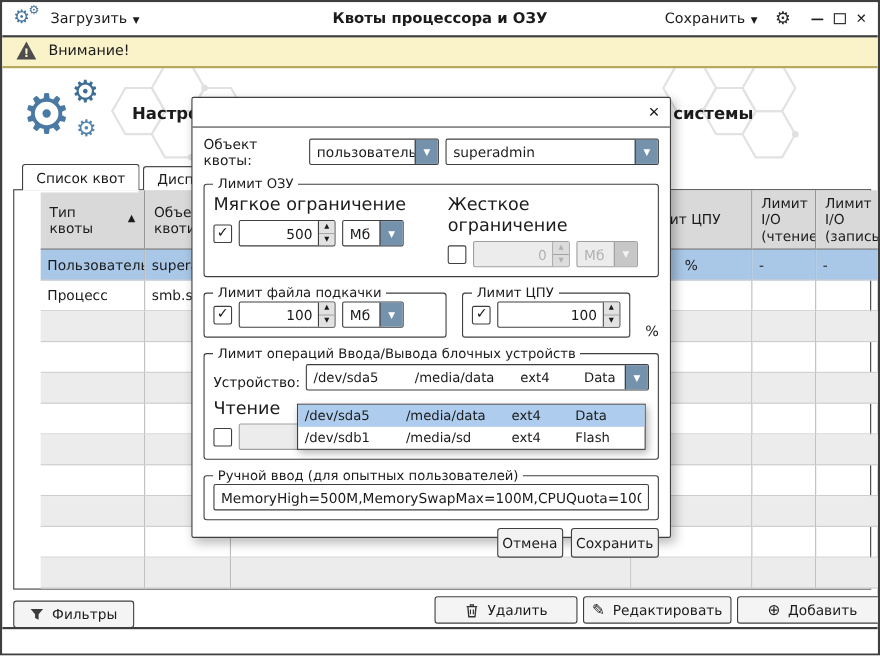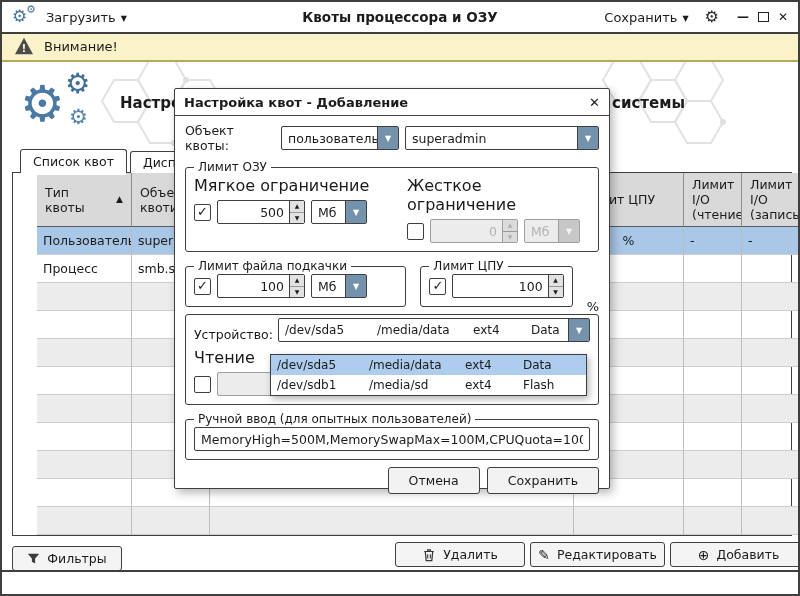--- a/index.html
+++ b/index.html
@@ -104,42 +104,42 @@
   .spin .sbtns .sup{border-bottom:1px solid #9a9a9a;}
   .w88{width:88px;}.w56{width:56px;flex:0 0 auto;}.w118{width:118px;}.w82{width:82px;}.w54{width:54px;flex:0 0 auto;}
 
   .dis .selval,.dis .sval{color:#b2b2b2;}
   .select.dis{border-color:#9f9f9f;background:#ececec;}
   .select.dis .selarrow{background:#c7c7c7;border-left-color:#9f9f9f;color:#f3f3f3;}
   .spin.dis{border-color:#9f9f9f;background:#ececec;}
   .spin.dis .sbtns{border-left-color:#9f9f9f;}
   .spin.dis .sbtns span{background:#dcdcdc;color:#b0b0b0;}
 
-  .mid{display:flex;gap:14px;align-items:flex-end;}
+  .mid{display:flex;gap:14px;align-items:center;}
   .fs-swap{width:230px;box-sizing:border-box;}
   .fs-cpu{width:158px;box-sizing:border-box;}
   .pct{font-size:13px;margin-top:30px;}
 
   .dev-row{display:flex;align-items:flex-end;gap:6px;margin:2px 0 6px;}
   .dev-row .lbl{width:78px;font-size:12.5px;flex:0 0 auto;}
   .combo{flex:1;min-width:0;}
   .combo-val{flex:1;display:grid;grid-template-columns:92px 96px 58px 1fr;align-items:center;padding:0 6px;
     font-size:12px;overflow:hidden;white-space:nowrap;}
   .dropdown-list{position:absolute;left:84px;right:11px;top:39px;background:#fff;border:1.5px solid #3f3f3f;
     z-index:6;box-shadow:2px 3px 7px rgba(0,0,0,.3);}
   .opt{height:20px;display:grid;grid-template-columns:92px 96px 58px 1fr;align-items:center;padding:0 6px;font-size:12px;white-space:nowrap;}
   .opt.selected{background:#aecdee;}
   .rw-row{display:flex;gap:8px;}
 
   .fs-manual input{width:100%;box-sizing:border-box;height:24px;border:1.5px solid #3f3f3f;border-radius:2px;
     font-size:12.5px;padding:0 6px;font-family:inherit;color:#1b1b1b;background:#fff;}
 
   .dlg-btns{display:flex;justify-content:flex-end;gap:7px;margin-top:auto;}
   .dlg-btn{height:25px;border:1.5px solid #3f3f3f;border-radius:3px;background:#f2f2f2;font-size:12.5px;
-    padding:0 20px;display:inline-flex;align-items:center;cursor:default;}
+    padding:0 4px;display:inline-flex;align-items:center;cursor:default;}
 </style>
 </head>
 <body>
 
 <div class="window">
 
   <div class="titlebar">
     <div class="tb-left">
       <span class="gearpair">
         <span class="g1">⚙</span>
@@ -347,21 +347,20 @@
     <div class="btn w-add">
       <span class="bicon">⊕</span>
       <span>Добавить</span>
     </div>
   </div>
 
   <div class="statusbar"></div>
 
   <div class="dialog">
     <div class="dlg-title">
-      <span>Настройка квот - Добавление</span>
       <span class="dlg-close">✕</span>
     </div>
     <div class="dlg-body">
 
       <div class="row-quota">
         <span class="lbl">Объект квоты:</span>
         <div class="select sel-type">
           <span class="selval">пользователь</span>
           <span class="selarrow">▼</span>
         </div>
@@ -445,20 +444,21 @@
                 <span class="sup">▲</span>
                 <span class="sdn">▼</span>
               </span>
             </div>
           </div>
         </fieldset>
         <span class="pct">%</span>
       </div>
 
       <fieldset class="fs fs-io">
+        <legend>Лимит операций Ввода/Вывода блочных устройств</legend>
         <div class="dev-row">
           <span class="lbl">Устройство:</span>
           <div class="select combo">
             <span class="combo-val">
               <span>/dev/sda5</span>
               <span>/media/data</span>
               <span>ext4</span>
               <span>Data</span>
             </span>
             <span class="selarrow">▼</span>

